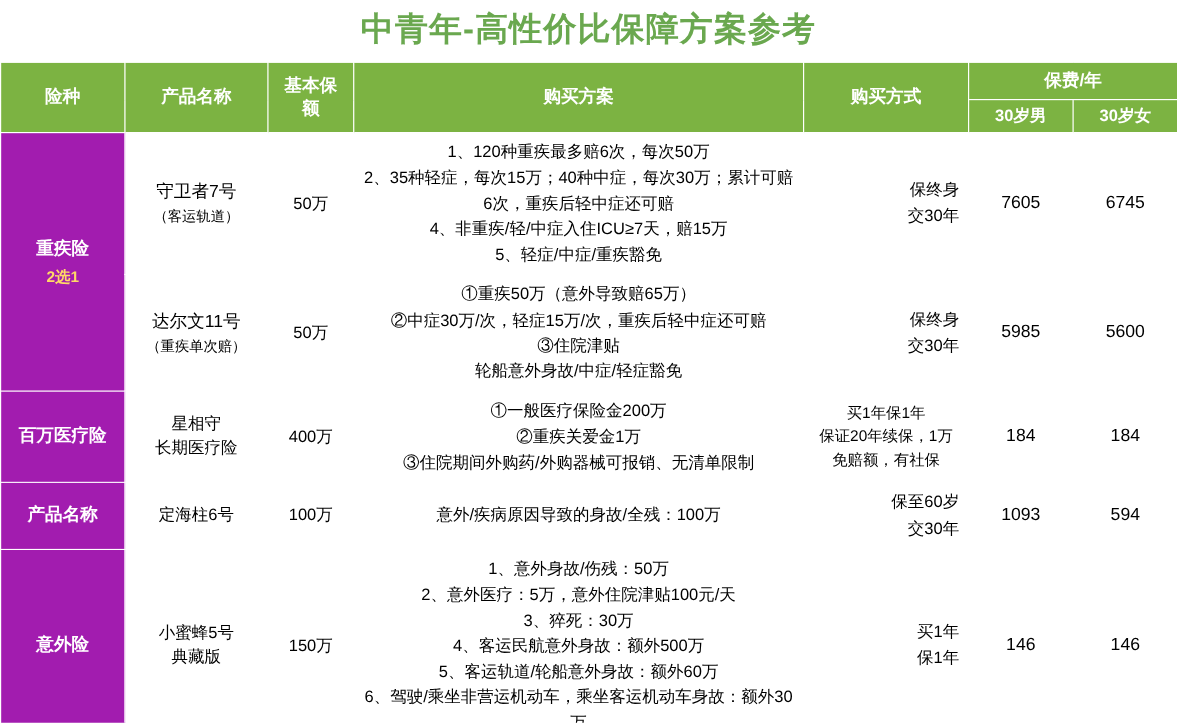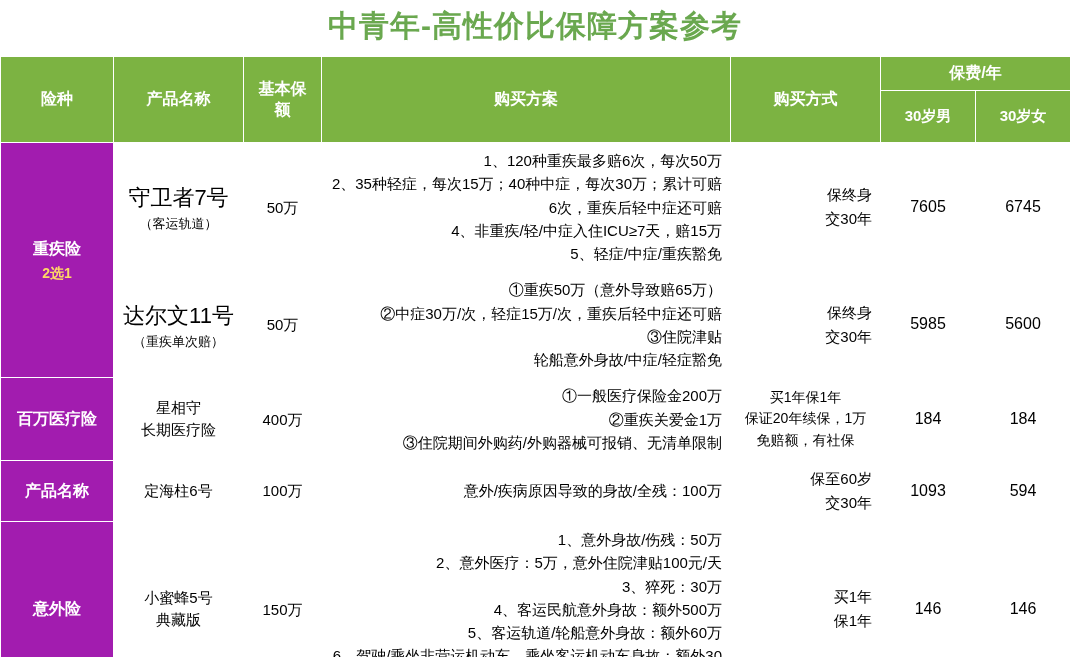--- a/index.html
+++ b/index.html
@@ -48,21 +48,21 @@
     vertical-align: middle;
     padding: 6px 2px;
   }
   .hdr-sub {
     background: #7cb342;
     color: #ffffff;
     font-weight: bold;
     font-size: 15px;
     text-align: center;
     vertical-align: middle;
-    padding: 16px 2px;
+    padding: 5px 2px;
   }
   
   .cat {
     background: #a21caf;
     color: #ffffff;
     font-weight: bold;
     font-size: 16px;
     text-align: center;
     vertical-align: middle;
     line-height: 1.5;
@@ -80,29 +80,29 @@
     border: 1px solid #9bbb59;
     font-size: 15px;
     vertical-align: middle;
     padding: 6px 8px;
     line-height: 1.55;
   }
   .c-center {
     text-align: center;
   }
   .c-left {
-    text-align: right;
+    text-align: center;
   }
   .prod {
     text-align: center;
     line-height: 1.5;
   }
   .prod .name {
     display: block;
-    font-size: 22px;
+    font-size: 16px;
   }
   .prod .note {
     display: block;
     font-size: 13px;
   }
   .multi-line {
     white-space: pre-line;
   }
   .num {
     text-align: center;

